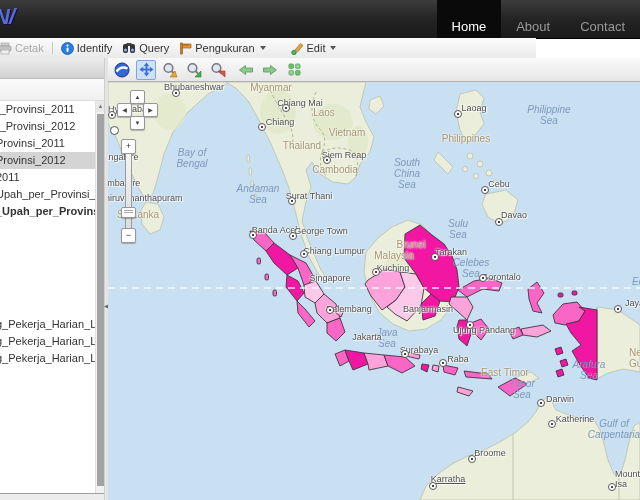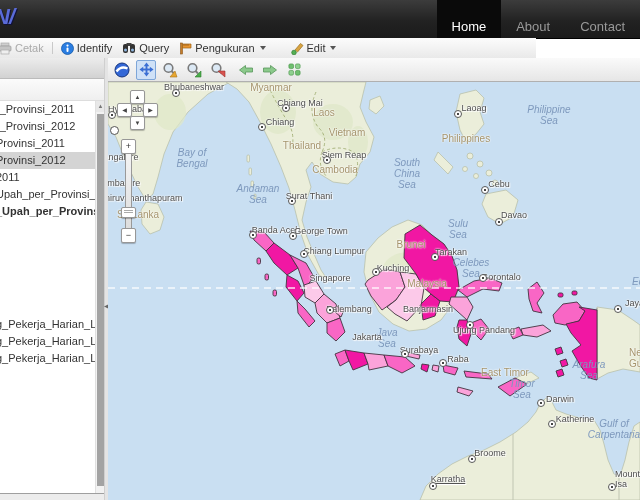--- a/index.html
+++ b/index.html
@@ -364,21 +364,21 @@
 Carpentaria</div>
             <div class="lbl lbl-sea left" style="left: 524px; top: 200px;">Equator</div>
             <div class="lbl lbl-country" style="left: 163px; top: 6px;">Myanmar</div>
             <div class="lbl lbl-country" style="left: 216px; top: 31px;">Laos</div>
             <div class="lbl lbl-country" style="left: 239px; top: 51px;">Vietnam</div>
             <div class="lbl lbl-country" style="left: 194px; top: 64px;">Thailand</div>
             <div class="lbl lbl-country" style="left: 227px; top: 88px;">Cambodia</div>
             <div class="lbl lbl-country" style="left: 358px; top: 57px;">Philippines</div>
             <div class="lbl lbl-country" style="left: 30px; top: 133px;">Sri Lanka</div>
             <div class="lbl lbl-country" style="left: 303px; top: 163px;">Brunei</div>
-            <div class="lbl lbl-country" style="left: 319px; top: 174px; margin-top: 28px;">Malaysia</div>
+            <div class="lbl lbl-country" style="left: 286px; top: 174px;">Malaysia</div>
             <div class="lbl lbl-country" style="left: 397px; top: 291px;">East Timor</div>
             <div class="lbl lbl-country left" style="left: 521px; top: 276px;">New Guinea</div>
             <div class="lbl lbl-city" style="left: 86px; top: 5px;">Bhubaneshwar</div>
             <div class="lbl lbl-city" style="left: 22px; top: 27px;">Hyderabad</div>
             <div class="lbl lbl-city" style="left: 192px; top: 21px;">Chiang Mai</div>
             <div class="lbl lbl-city" style="left: 172px; top: 40px;">Chiang</div>
             <div class="lbl lbl-city" style="left: 236px; top: 73px;">Siem Reap</div>
             <div class="lbl lbl-city" style="left: 201px; top: 114px;">Surat Thani</div>
             <div class="lbl lbl-city" style="left: 10px; top: 75px;">Bangalore</div>
             <div class="lbl lbl-city" style="left: 9px; top: 101px;">Coimbatore</div>

